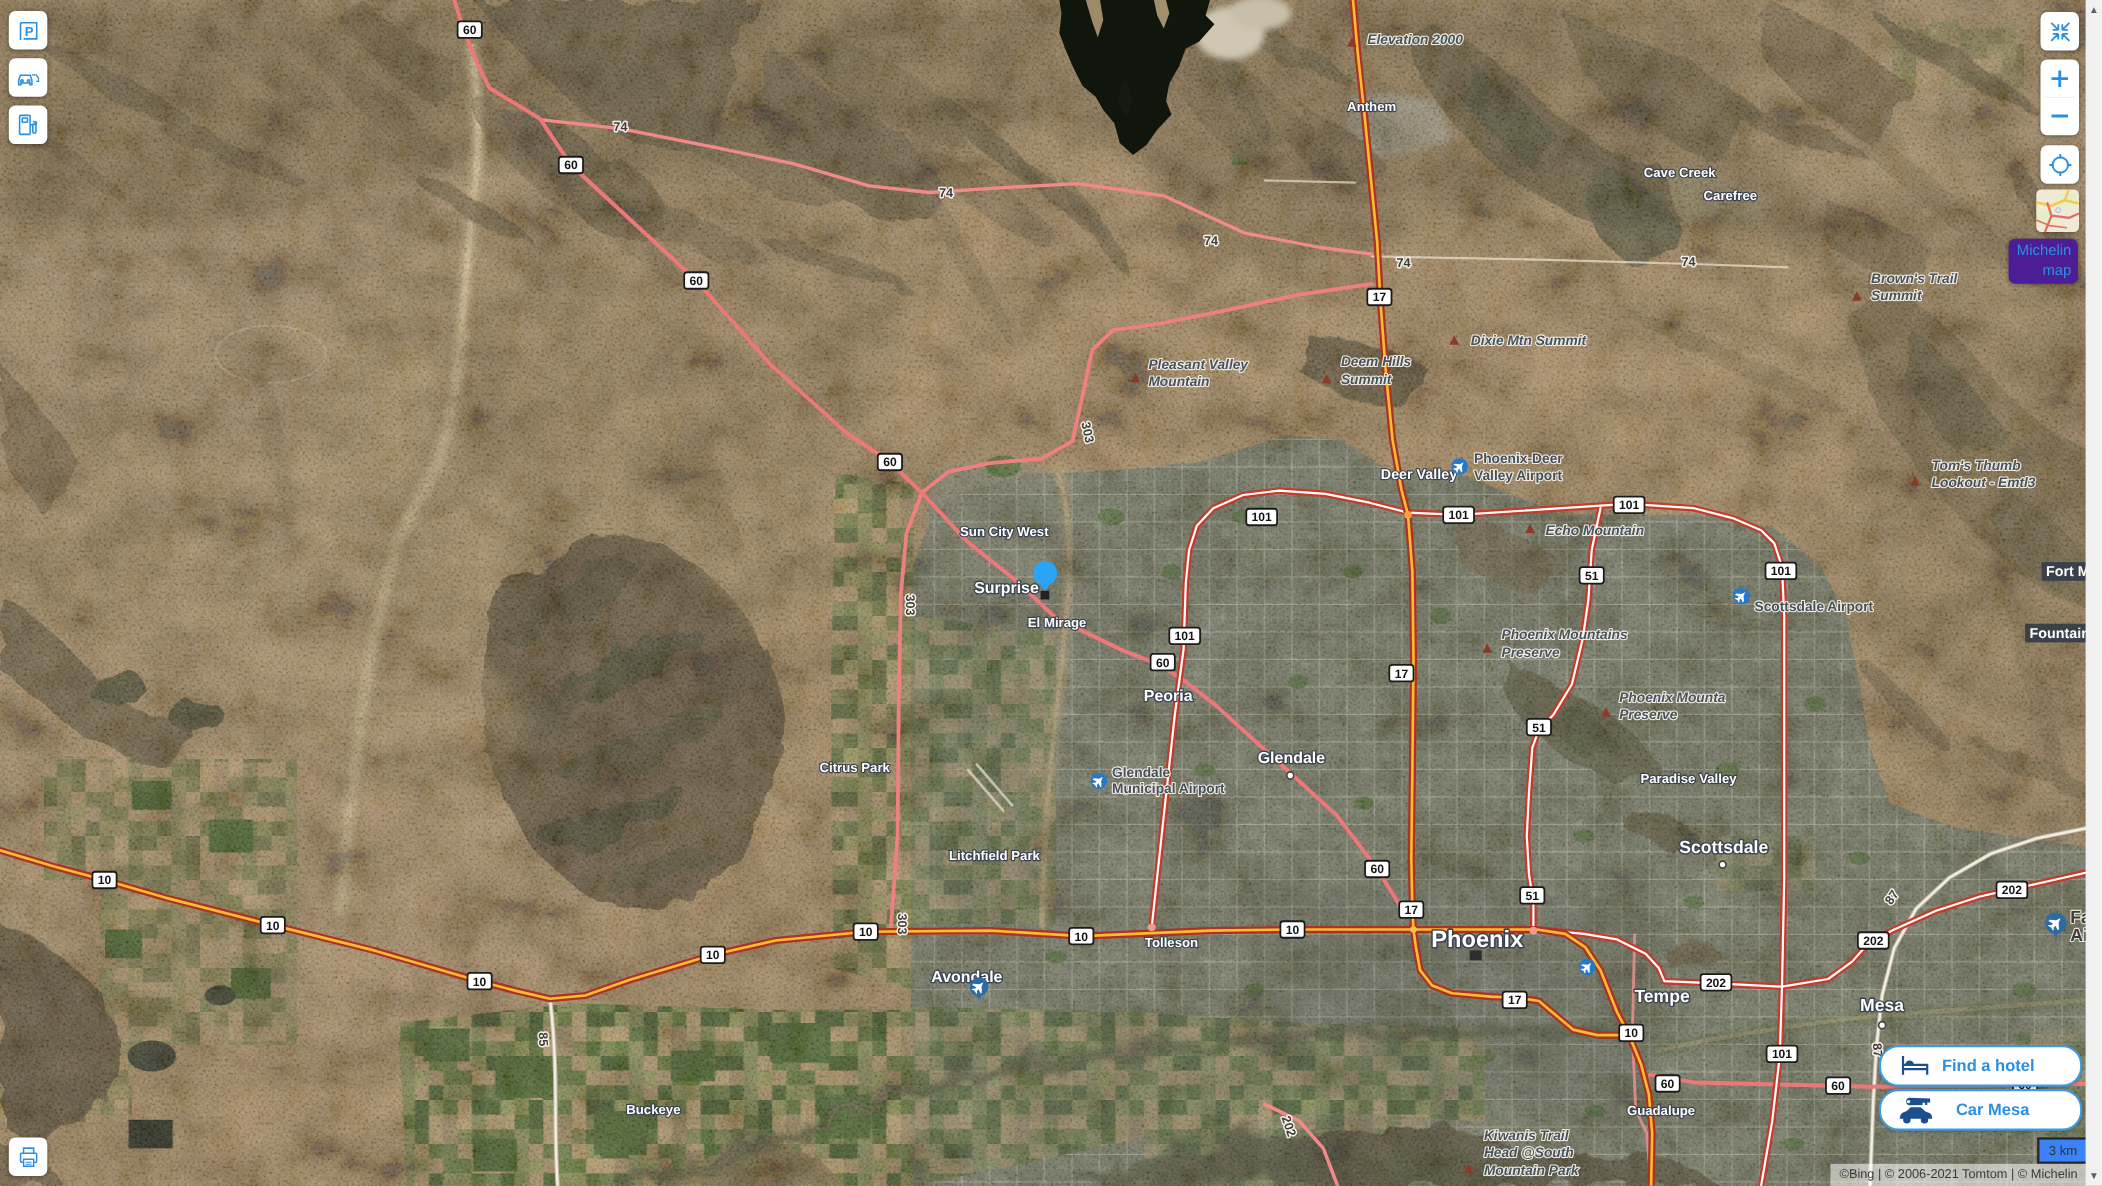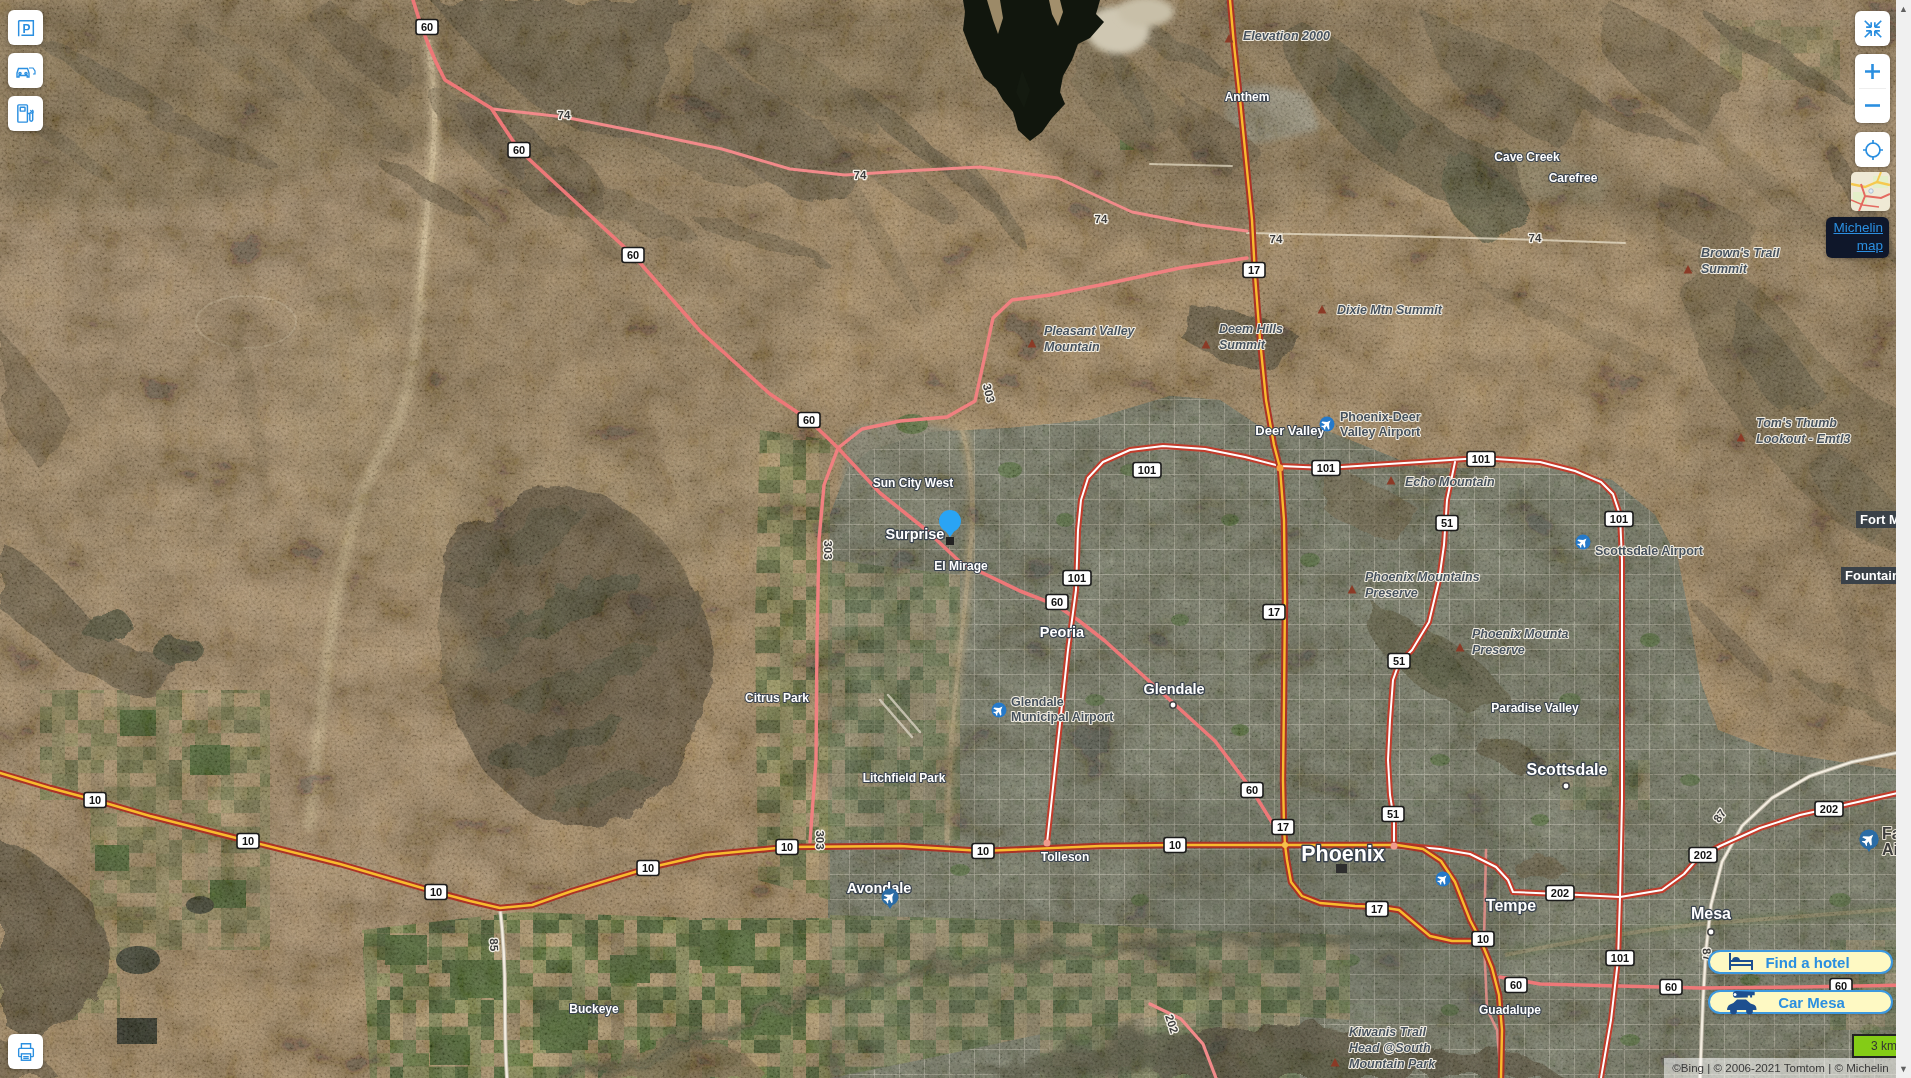--- a/index.html
+++ b/index.html
@@ -1,21 +1,21 @@
 <!DOCTYPE html>
 <html><head>
 <meta charset="utf-8">
 <style>
 html,body{margin:0;padding:0;width:1911px;height:1078px;overflow:hidden;background:#a8916e;font-family:"Liberation Sans",sans-serif;}
 #map{position:absolute;left:0;top:0;width:1911px;height:1078px;}
 .btn{position:absolute;width:35px;height:35px;background:#fff;border-radius:6px;box-shadow:0 1px 4px rgba(0,0,0,.35);display:flex;align-items:center;justify-content:center;}
-.pill{position:absolute;width:185px;height:24px;background:#fef9c3;border:2px solid #3d99e0;border-radius:18px;box-sizing:border-box;display:flex;align-items:center;box-shadow:0 1px 3px rgba(0,0,0,.25);}
+.pill{position:absolute;width:185px;height:38px;background:#ffffff;border:2px solid #3d99e0;border-radius:18px;box-sizing:border-box;display:flex;align-items:center;box-shadow:0 1px 3px rgba(0,0,0,.25);}
 .pill span{flex:1;text-align:center;color:#2b8fe0;font-weight:bold;font-size:15px;}
-#michelinmap{position:absolute;left:1826px;top:217px;width:63px;height:41px;background:#0f172a;border-radius:6px;box-shadow:0 1px 4px rgba(0,0,0,.3);color:#2b8fe0;font-size:13.5px;text-align:right;padding:2px 6px 0 4px;box-sizing:border-box;line-height:18px;text-decoration:underline;}
-#scalebar{position:absolute;left:1852px;top:1034px;width:47px;height:24px;background:#84cc16;border:2px solid #222;box-sizing:border-box;color:#333;font-size:12px;text-align:right;line-height:20px;}
+#michelinmap{position:absolute;left:1826px;top:217px;width:63px;height:41px;background:#4c1d95;border-radius:6px;box-shadow:0 1px 4px rgba(0,0,0,.3);color:#2b8fe0;font-size:13.5px;text-align:right;padding:2px 6px 0 4px;box-sizing:border-box;line-height:18px;}
+#scalebar{position:absolute;left:1852px;top:1034px;width:47px;height:24px;background:#3b82f6;border:2px solid #222;box-sizing:border-box;color:#333;font-size:12px;text-align:center;line-height:20px;}
 #copyright{position:absolute;left:1664px;top:1058px;width:233px;height:34px;background:rgba(255,255,255,.55);color:#3a3a3a;font-size:11.6px;line-height:20px;text-align:center;white-space:nowrap;}
 #vsb{position:absolute;left:1896px;top:0;width:15px;height:1078px;background:#f0f0f0;}
 #vsb .ar{position:absolute;left:0;width:15px;color:#606060;font-size:9px;text-align:center;}
 </style>
 </head>
 <body>
 <div id="map">
 <svg width="1911" height="1078" viewBox="0 0 1911 1078">
 <defs>
 <filter id="b3">

